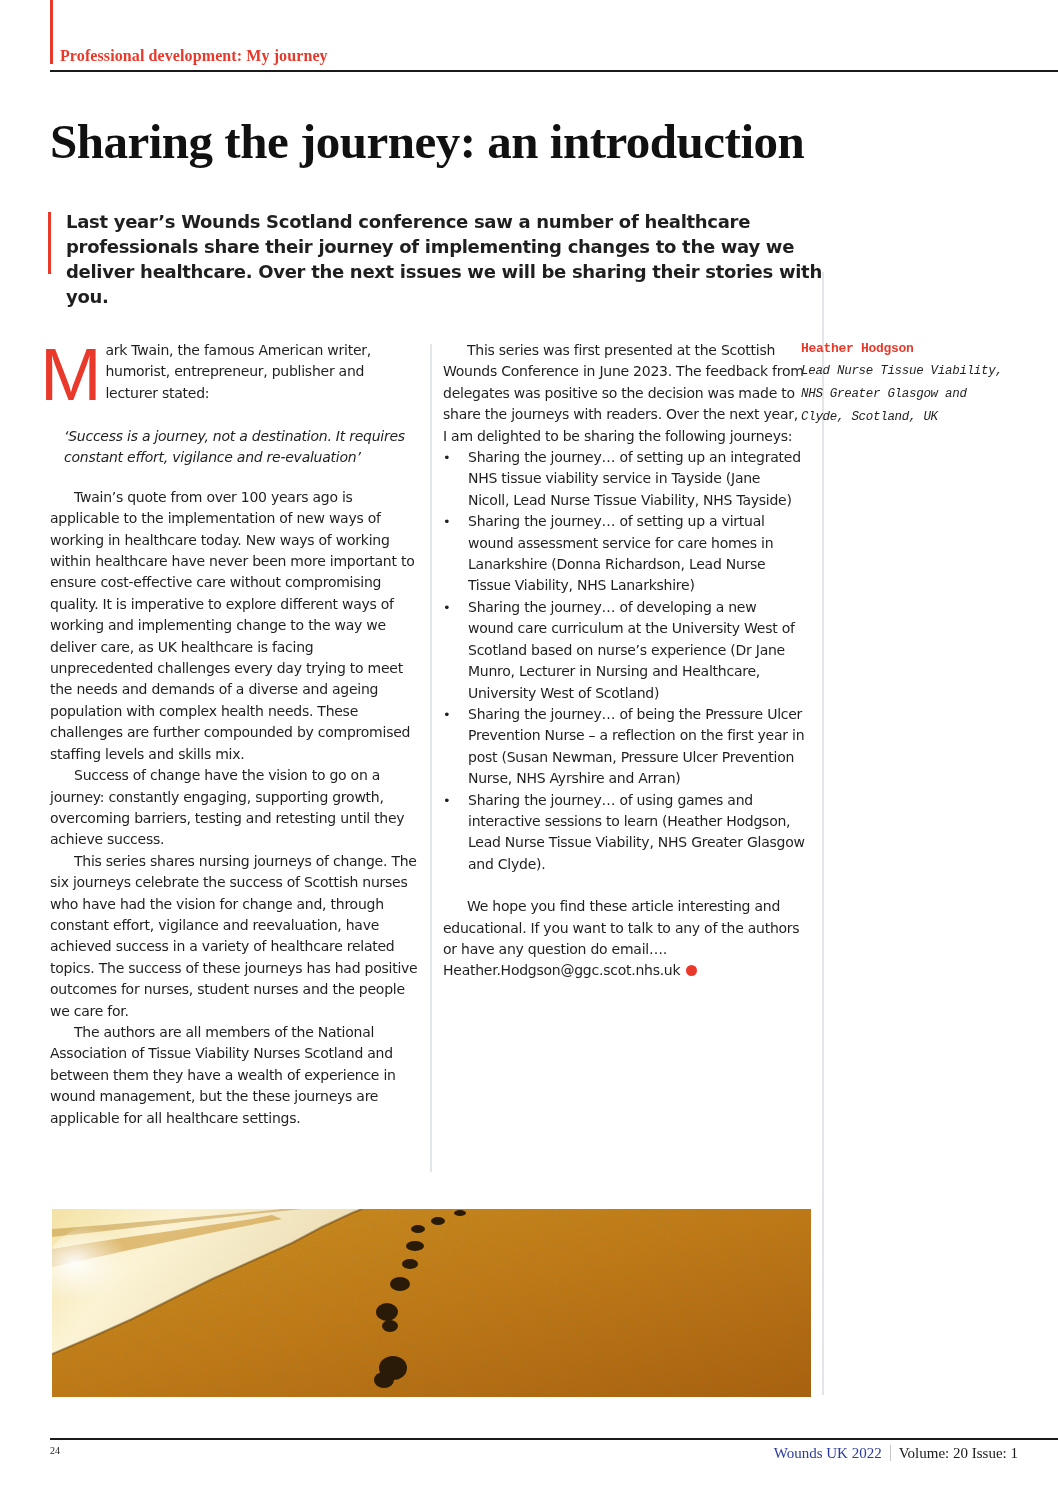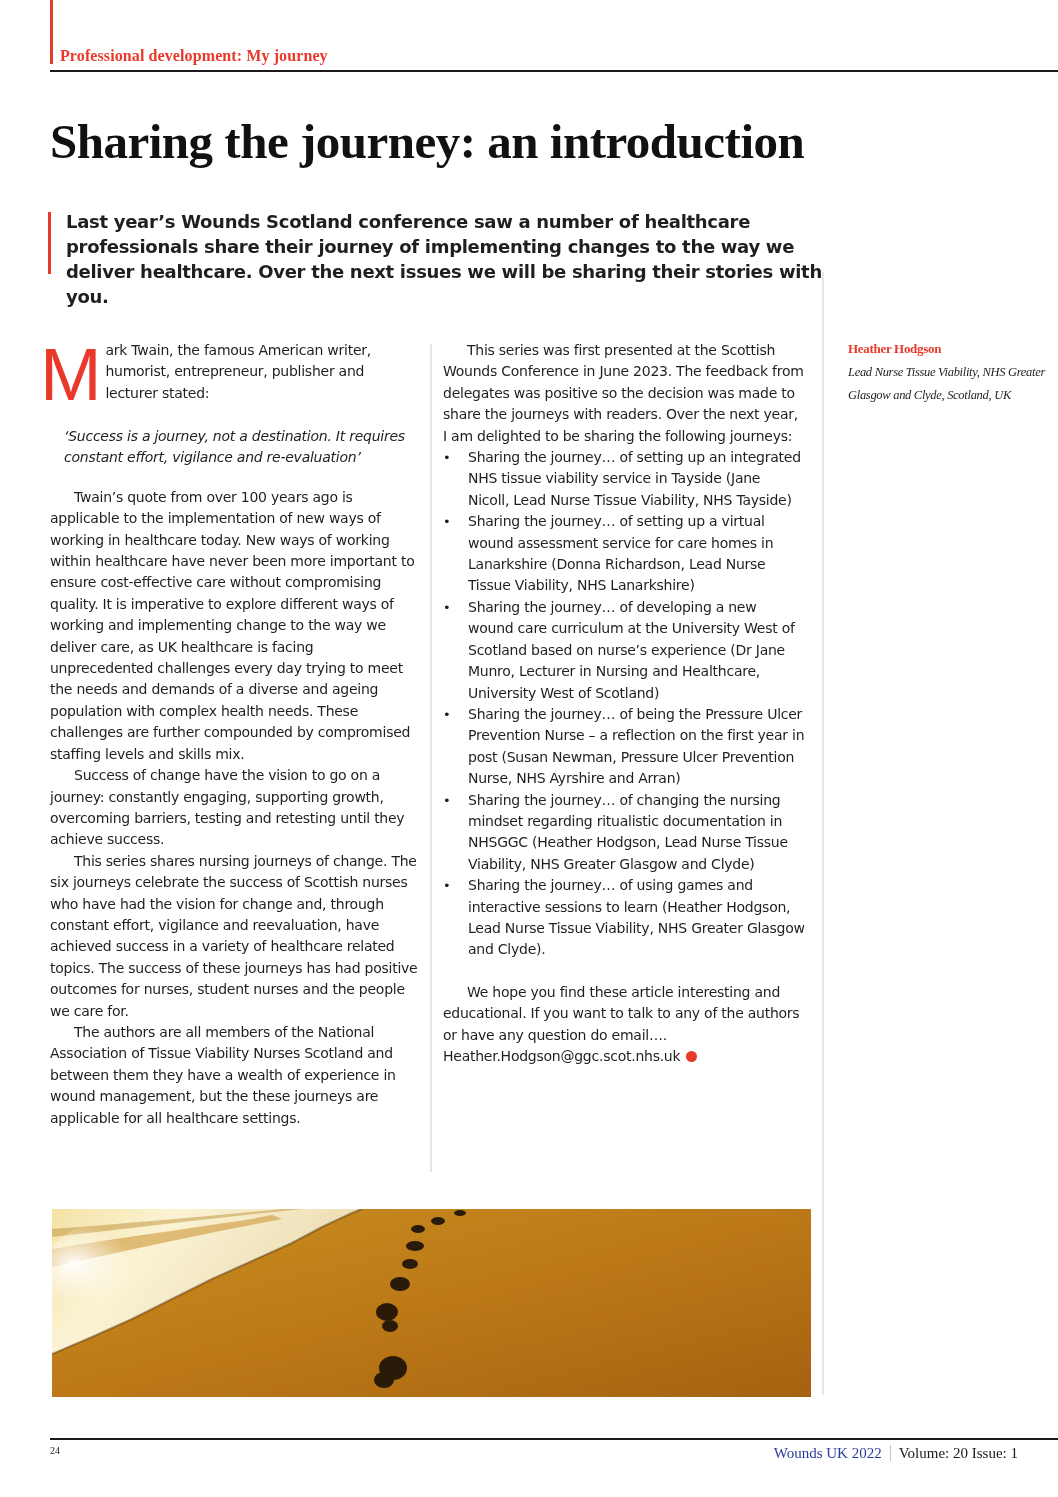--- a/index.html
+++ b/index.html
@@ -27,21 +27,21 @@
   .quote { font-style: italic; margin: 20px 0 18px 14px !important; }
   .indent { text-indent: 24px; }
 
   .bullets { list-style: none; margin: 0; padding: 0; }
   .bullets li { position: relative; padding-left: 25px; }
   .bullets li::before { content: "•"; position: absolute; left: 0; top: 0; font-size: 13px; }
 
   .spacer { height: 21px; }
   .end-mark { display: inline-block; width: 11px; height: 11px; border-radius: 50%; background: #e8392b; margin-left: 6px; vertical-align: -1px; }
 
-  .author-block { position: absolute; left: 848px; top: 341px; width: 210px; font-family: Liberation Serif, serif; }
+  .author-block { position: absolute; left: 801px; top: 341px; width: 210px; font-family: Liberation Mono, monospace; }
   .author-name { font-weight: bold; font-size: 13px; color: #e8392b; margin: 0 0 4px 0; letter-spacing: -0.3px; }
   .author-role { font-style: italic; font-size: 12.5px; line-height: 23px; color: #1f1f1f; margin: 0; letter-spacing: -0.3px; }
 
   .photo { position: absolute; left: 52px; top: 1209px; width: 759px; height: 188px; overflow: hidden; }
   .photo svg { display: block; }
 
   .bottom-rule { position: absolute; left: 50px; top: 1438px; width: 1008px; height: 2px; background: #1a1a1a; }
   .page-number { position: absolute; left: 50px; top: 1445px; font-family: "Liberation Serif", serif; font-size: 10px; color: #1a1a1a; }
   .footer-right { position: absolute; right: 40px; top: 1445px; font-family: "Liberation Serif", serif; font-size: 15px; color: #1a1a1a; white-space: nowrap; }
   .footer-journal { color: #2a3a9c; }
@@ -73,21 +73,20 @@
   <p class="indent">The authors are all members of the National Association of Tissue Viability Nurses Scotland and between them they have a wealth of experience in wound management, but the these journeys are applicable for all healthcare settings.</p>
 </div>
 
 <div class="col col-mid">
   <p class="indent">This series was first presented at the Scottish Wounds Conference in June 2023. The feedback from delegates was positive so the decision was made to share the journeys with readers. Over the next year, I am delighted to be sharing the following journeys:</p>
   <ul class="bullets">
     <li>Sharing the journey… of setting up an integrated NHS tissue viability service in Tayside (Jane Nicoll, Lead Nurse Tissue Viability, NHS Tayside)</li>
     <li>Sharing the journey… of setting up a virtual wound assessment service for care homes in Lanarkshire (Donna Richardson, Lead Nurse Tissue Viability, NHS Lanarkshire)</li>
     <li>Sharing the journey… of developing a new wound care curriculum at the University West of Scotland based on nurse’s experience (Dr Jane Munro, Lecturer in Nursing and Healthcare, University West of Scotland)</li>
     <li>Sharing the journey… of being the Pressure Ulcer Prevention Nurse – a reflection on the first year in post (Susan Newman, Pressure Ulcer Prevention Nurse, NHS Ayrshire and Arran)</li>
-    <li>Sharing the journey… of changing the nursing mindset regarding ritualistic documentation in NHSGGC (Heather Hodgson, Lead Nurse Tissue Viability, NHS Greater Glasgow and Clyde)</li>
     <li>Sharing the journey… of using games and interactive sessions to learn (Heather Hodgson, Lead Nurse Tissue Viability, NHS Greater Glasgow and Clyde).</li>
   </ul>
   <div class="spacer"></div>
   <p class="indent">
     <span>We hope you find these article interesting and educational. If you want to talk to any of the authors or have any question do email….</span>
     <span>Heather.Hodgson@ggc.scot.nhs.uk</span><span class="end-mark"></span>
   </p>
 </div>
 
 <div class="author-block">

